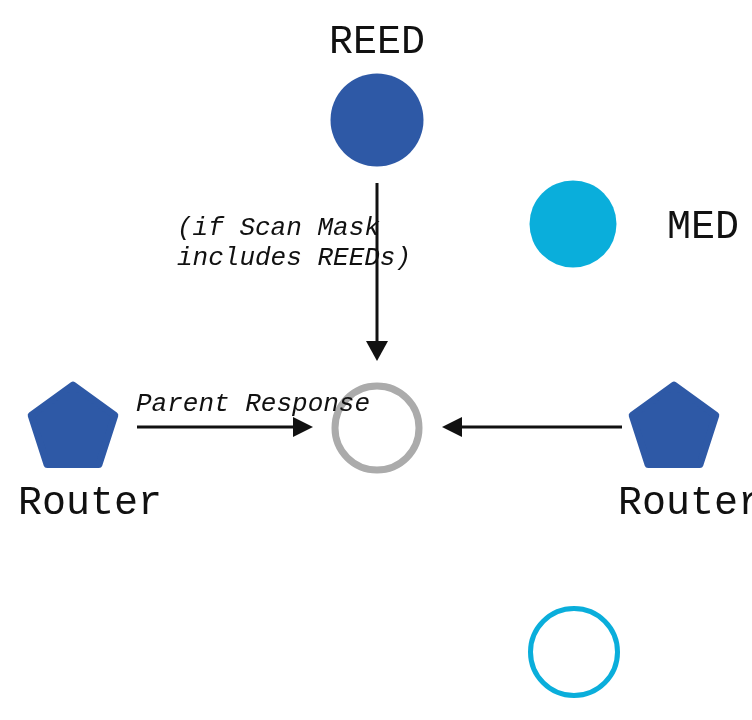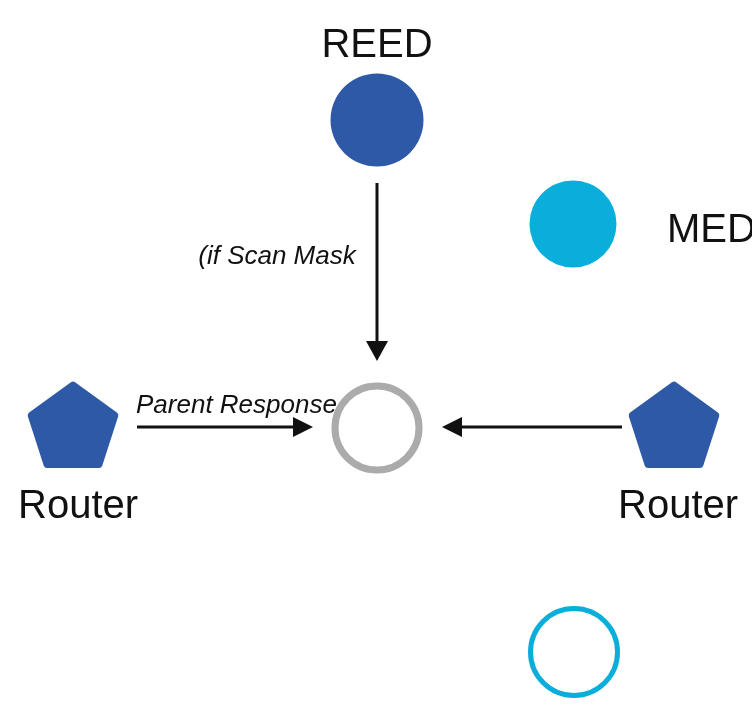--- a/index.html
+++ b/index.html
@@ -6,21 +6,21 @@
     margin: 0;
     padding: 0;
     background: #ffffff;
   }
   #stage {
     position: relative;
     width: 752px;
     height: 720px;
     background: #ffffff;
     overflow: hidden;
-    font-family: Liberation Sans, sans-serif;
+    font-family: Liberation Mono, monospace;
     color: #111111;
   }
   #diagram-svg {
     position: absolute;
     left: 0;
     top: 0;
   }
   .node-label {
     position: absolute;
     font-size: 40px;
@@ -40,21 +40,21 @@
     color: #111111;
     white-space: nowrap;
     text-align: center;
   }
   
   #reed-label     { left: 277px; top: 23px;  width: 200px; }
   #med-label      { left: 667px; top: 208px; }
   #sed-label      { left: 643px; top: 634px; }
   #router-left-label  { left: 18px;  top: 484px; }
   #router-right-label { left: 618px; top: 484px; }
-  #scan-mask-note { left: 177px; top: 240px; width: 200px; text-align: center; }
+  #scan-mask-note { left: 177px; top: 213px; width: 200px; text-align: center; }
   #parent-response-label { left: 136px; top: 389px; }
 </style>
 </head>
 <body>
 
 <div id="stage">
 
   <svg id="diagram-svg" width="752" height="720" viewBox="0 0 752 720">
 
     <circle cx="377" cy="120" r="46.5" fill="#2E59A6"></circle>
@@ -89,17 +89,18 @@
 
   <div id="med-label" class="node-label">MED</div>
 
 
   <div id="router-left-label" class="node-label">Router</div>
 
   <div id="router-right-label" class="node-label">Router</div>
 
   <div id="scan-mask-note" class="annotation">
     <div>(if Scan Mask</div>
+    <div>includes REEDs)</div>
   </div>
 
   <div id="parent-response-label" class="annotation">Parent Response</div>
 
 </div>
 
 </body></html>

